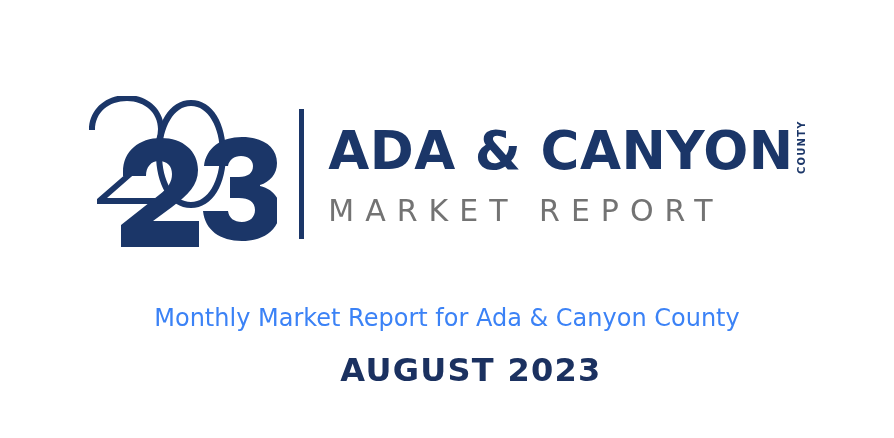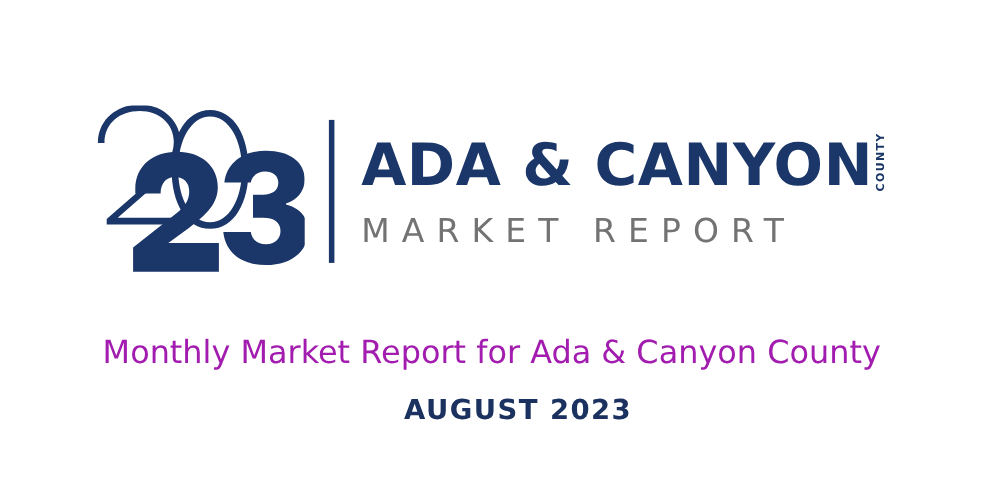--- a/index.html
+++ b/index.html
@@ -117,30 +117,30 @@
     position: absolute;
     left: 0;
     top: 305px;
     width: 894px;
     text-align: center;
   }
 
   .subtitle-line {
     font-family: "DejaVu Sans", sans-serif;
     font-weight: normal;
-    font-size: 29px;
-    color: #a21caf;
+    font-size: 24px;
+    color: #3b82f6;
     line-height: 1.1;
     white-space: nowrap;
   }
 
   .date-line {
     font-family: "DejaVu Sans", sans-serif;
     font-weight: bold;
-    font-size: 25px;
+    font-size: 32px;
     letter-spacing: 1.3px;
     color: #1B3160;
     line-height: 1.1;
     margin-top: 22px;
     white-space: nowrap;
     padding-left: 48px;
   }
 </style>
 </head>
 <body>

